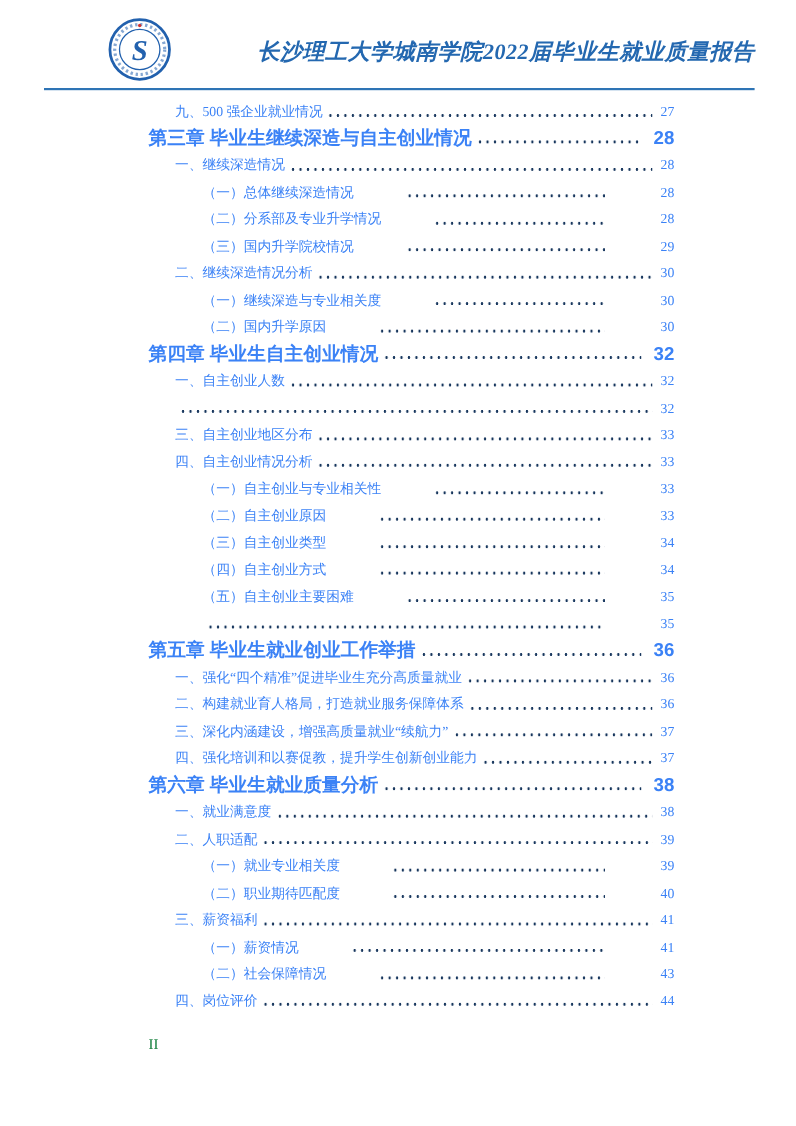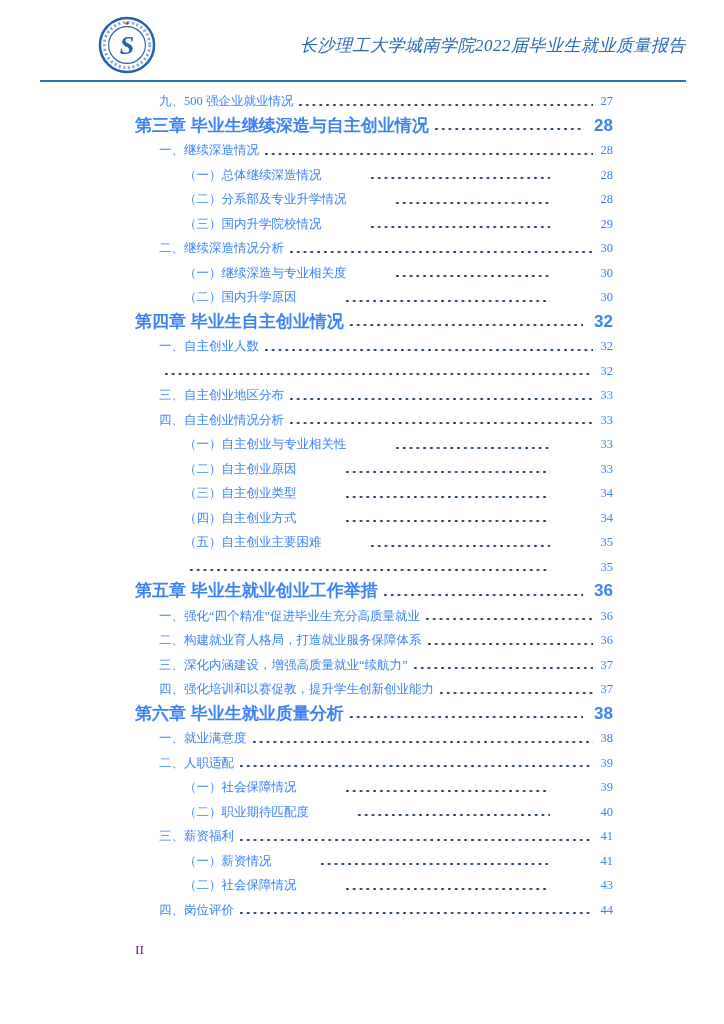--- a/index.html
+++ b/index.html
@@ -26,22 +26,22 @@
     position: absolute;
     left: 58px;
     top: 2px;
     width: 58px;
     height: 58px;
   }
   .header-title {
     position: absolute;
     right: 0;
     top: 20px;
-    font-size: 17px;
-    font-weight: normal;
+    font-size: 20px;
+    font-weight: bold;
     font-style: italic;
     letter-spacing: 0.5px;
     color: #2468b0;
     white-space: nowrap;
     text-align: right;
   }
   .header-rule {
     position: absolute;
     left: 40px;
     right: 38px;
@@ -85,21 +85,21 @@
     white-space: nowrap;
     min-width: 17px;
     text-align: right;
   }
   .bold .toc-page { min-width: 27px; }
   .footer-page-number {
     position: absolute;
     left: 135px;
     top: 942px;
     font-size: 13.5px;
-    color: #701a75;
+    color: #15803d;
   }
 </style>
 </head>
 <body>
 
 <div class="page">
 
   <div class="page-header">
     <div class="logo">
       <svg viewBox="0 0 60 60" width="58" height="58" aria-hidden="true">
@@ -248,21 +248,21 @@
         <span class="toc-label">一、就业满意度</span>
         <span class="toc-leader"></span>
         <span class="toc-page">38</span>
       </div>
       <div class="toc-row level-1">
         <span class="toc-label">二、人职适配</span>
         <span class="toc-leader"></span>
         <span class="toc-page">39</span>
       </div>
       <div class="toc-row level-2">
-        <span class="toc-label">（一）社会保障情况</span>
+        <span class="toc-label">（一）就业专业相关度</span>
         <span class="toc-leader"></span>
         <span class="toc-page">39</span>
       </div>
       <div class="toc-row level-2">
         <span class="toc-label">（二）职业期待匹配度</span>
         <span class="toc-leader"></span>
         <span class="toc-page">40</span>
       </div>
       <div class="toc-row level-1">
         <span class="toc-label">三、薪资福利</span>

